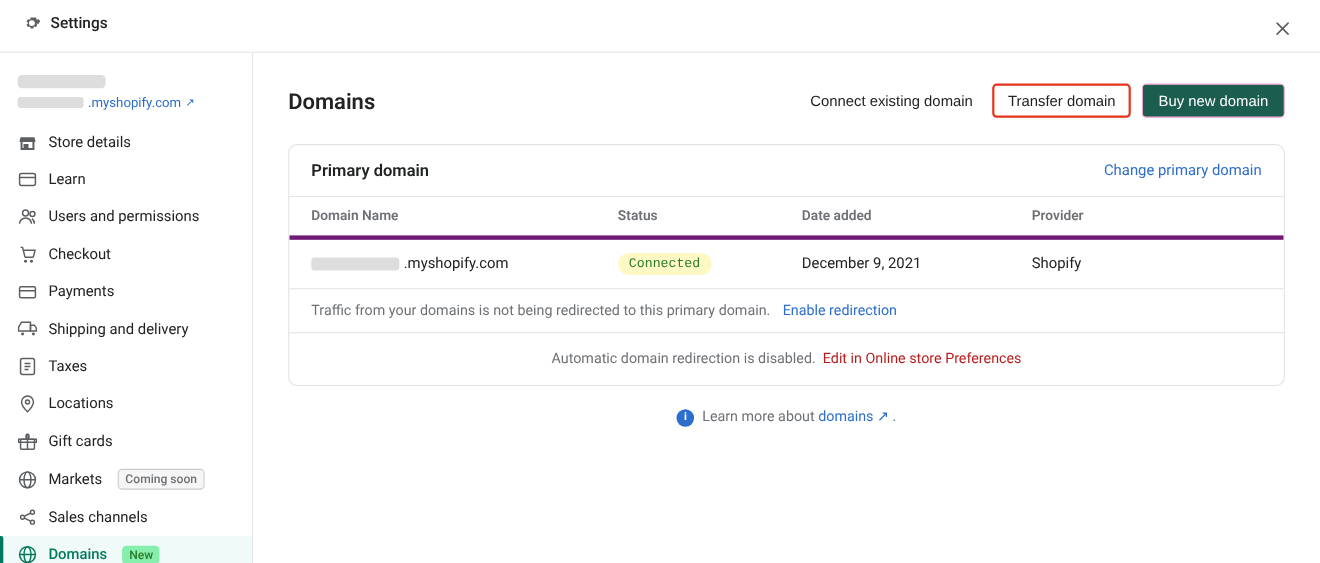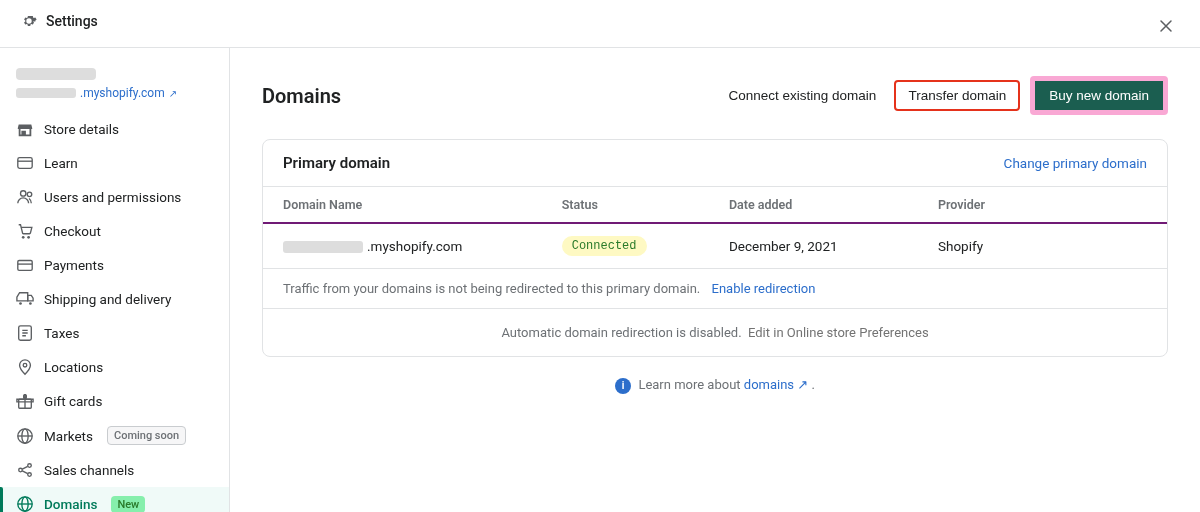--- a/index.html
+++ b/index.html
@@ -186,21 +186,21 @@
       border: 2px solid #e5321b;
       color: #202223;
       font-size: 13.5px;
       font-weight: 500;
       cursor: pointer;
       padding: 6px 12px;
       border-radius: 4px;
     }
     .btn-primary {
       background: #1b5e50;
-      border: 5px solid #f9a8d4;
+      border: 1px solid #f9a8d4;
       color: #fff;
       font-size: 13.5px;
       font-weight: 500;
       cursor: pointer;
       padding: 7px 14px;
       border-radius: 4px;
     }
     .primary-domain-card {
       border: 1px solid #e1e3e5;
       border-radius: 8px;
@@ -221,21 +221,21 @@
     .change-primary-link {
       color: #2c6ecb;
       font-size: 13.5px;
       text-decoration: none;
       cursor: pointer;
     }
     .domain-table-header {
       display: grid;
       grid-template-columns: 2fr 1.2fr 1.5fr 1.5fr;
       padding: 10px 20px;
-      border-bottom: 2px solid #701a75;
+      border-bottom: 4px solid #701a75;
     }
     .domain-table-header-cell {
       font-size: 12.5px;
       font-weight: 600;
       color: #6d7175;
       text-transform: none;
     }
     .domain-table-row {
       display: grid;
       grid-template-columns: 2fr 1.2fr 1.5fr 1.5fr;
@@ -280,21 +280,21 @@
       text-decoration: none;
     }
     .auto-redirect-notice {
       padding: 16px 20px;
       text-align: center;
       font-size: 13px;
       color: #6d7175;
       border-top: 1px solid #e1e3e5;
     }
     .auto-redirect-notice a {
-      color: #737373;
+      color: #b91c1c;
       text-decoration: none;
     }
     .learn-more-section {
       margin-top: 20px;
       text-align: center;
       font-size: 13px;
       color: #6d7175;
     }
     .learn-more-section a {
       color: #2c6ecb;

